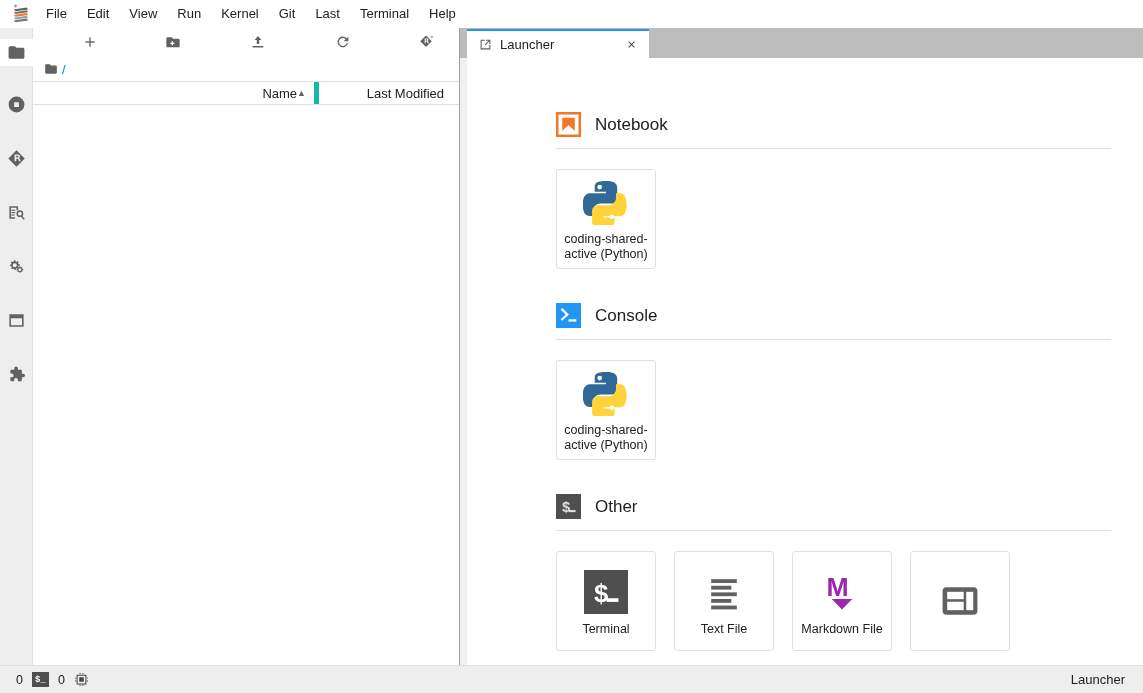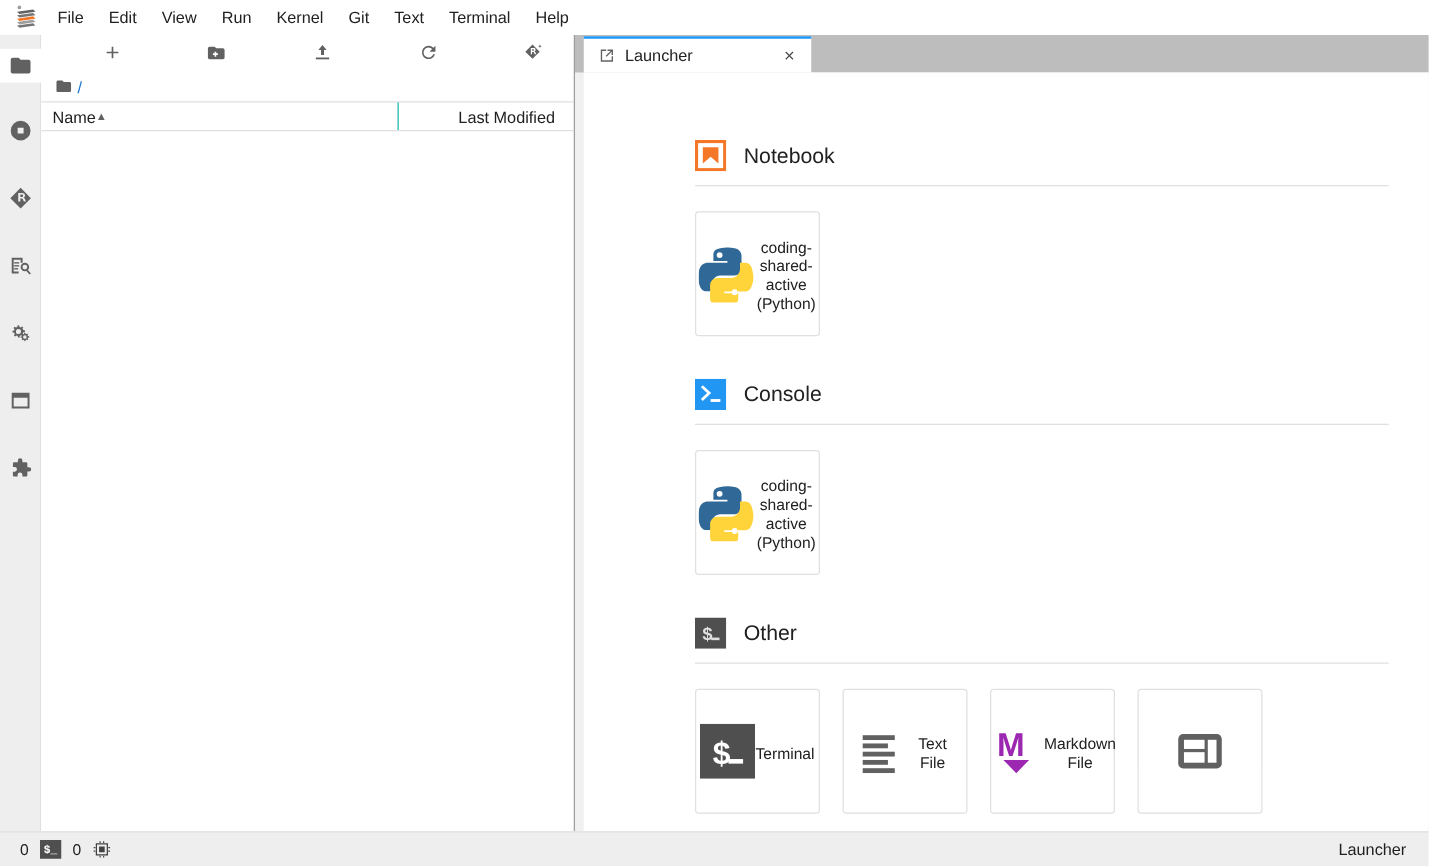--- a/index.html
+++ b/index.html
@@ -71,22 +71,22 @@
   .fb-breadcrumb .crumb-sep { color: #1976d2; }
   .fb-header {
     display: flex; align-items: center;
     height: 22px;
     border-top: 1px solid #e0e0e0;
     border-bottom: 1px solid #e0e0e0;
     font-size: 13px; color: #212121;
   }
   .fb-col-name {
     flex: 1; padding-left: 9px;
-    display: flex; align-items: center; justify-content: flex-start;
-    border-right: 1px solid #14b8a6; height: 100%;
+    display: flex; align-items: center; justify-content: flex-end;
+    border-right: 5px solid #14b8a6; height: 100%;
     box-sizing: border-box;
   }
   .fb-col-name .sort-caret { margin-right: 8px; font-size: 9px; color: #616161; }
   .fb-col-mod {
     width: 140px; text-align: right; padding-right: 15px;
     box-sizing: border-box;
   }
   .fb-row {
     display: flex; align-items: center;
     height: 25px; font-size: 13px; cursor: pointer;
@@ -143,21 +143,21 @@
 
   .card-row {
     display: flex; gap: 18px;
     margin-left: 89px; margin-top: 20px;
   }
   .lcard {
     width: 100px; height: 100px;
     background: #ffffff;
     border: 1px solid #e0e0e0;
     border-radius: 3px;
-    display: flex; flex-direction: row;
+    display: flex; flex-direction: column;
     align-items: center; justify-content: center;
     cursor: pointer;
     box-sizing: border-box;
     padding: 6px;
   }
   .lcard .card-icon { height: 52px; display: flex; align-items: center; justify-content: center; }
   .lcard .card-label {
     font-size: 12.5px; text-align: center; line-height: 15px;
     color: #212121; margin-top: 4px;
   }
@@ -203,21 +203,21 @@
           <path d="M4 19 L18 17 L20 19 L6 21 Z" fill="#757575"></path>
         </g>
       </svg>
     </div>
     <div class="menu-item">File</div>
     <div class="menu-item">Edit</div>
     <div class="menu-item">View</div>
     <div class="menu-item">Run</div>
     <div class="menu-item">Kernel</div>
     <div class="menu-item">Git</div>
-    <div class="menu-item">Text</div>
+    <div class="menu-item">Last</div>
     <div class="menu-item">Terminal</div>
     <div class="menu-item">Help</div>
   </div>
 
   <div class="activitybar">
     <div class="act-icon selected" style="margin-top:11px">
       <svg width="19" height="19" viewBox="0 0 24 24">
           <path d="M10 4H4c-1.1 0-2 .9-2 2v12c0 1.1.9 2 2 2h16c1.1 0 2-.9 2-2V8c0-1.1-.9-2-2-2h-8l-2-2z"></path>
         </svg>
     </div>

